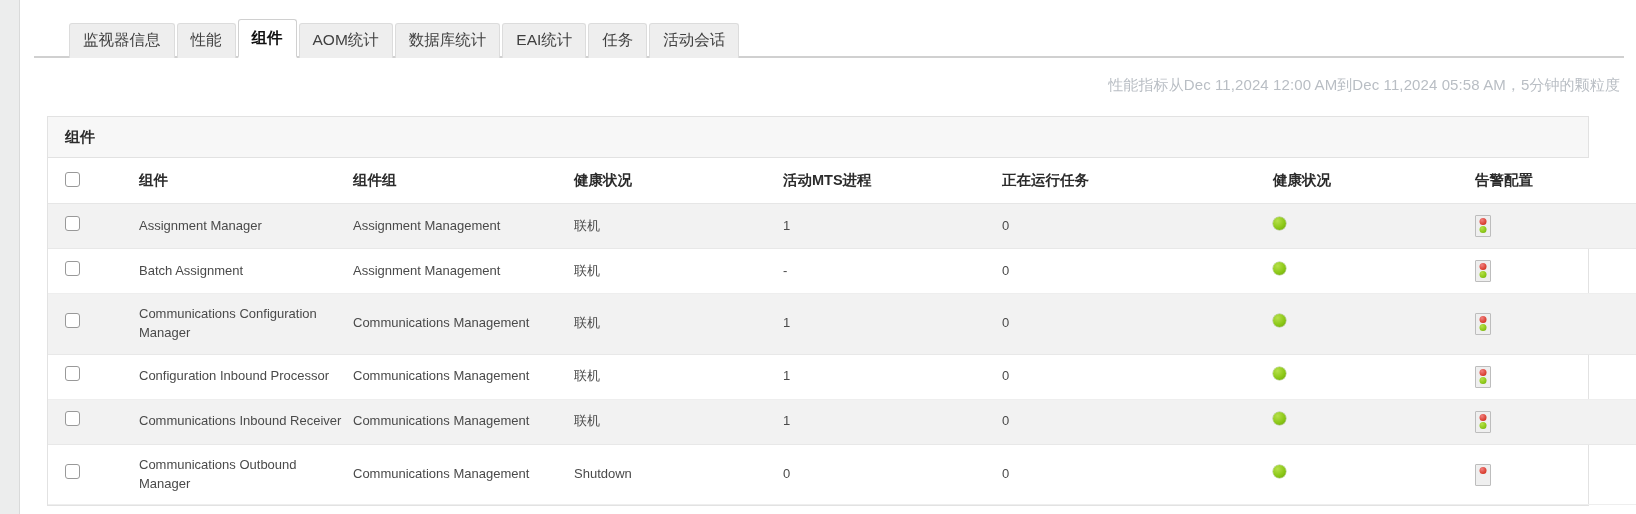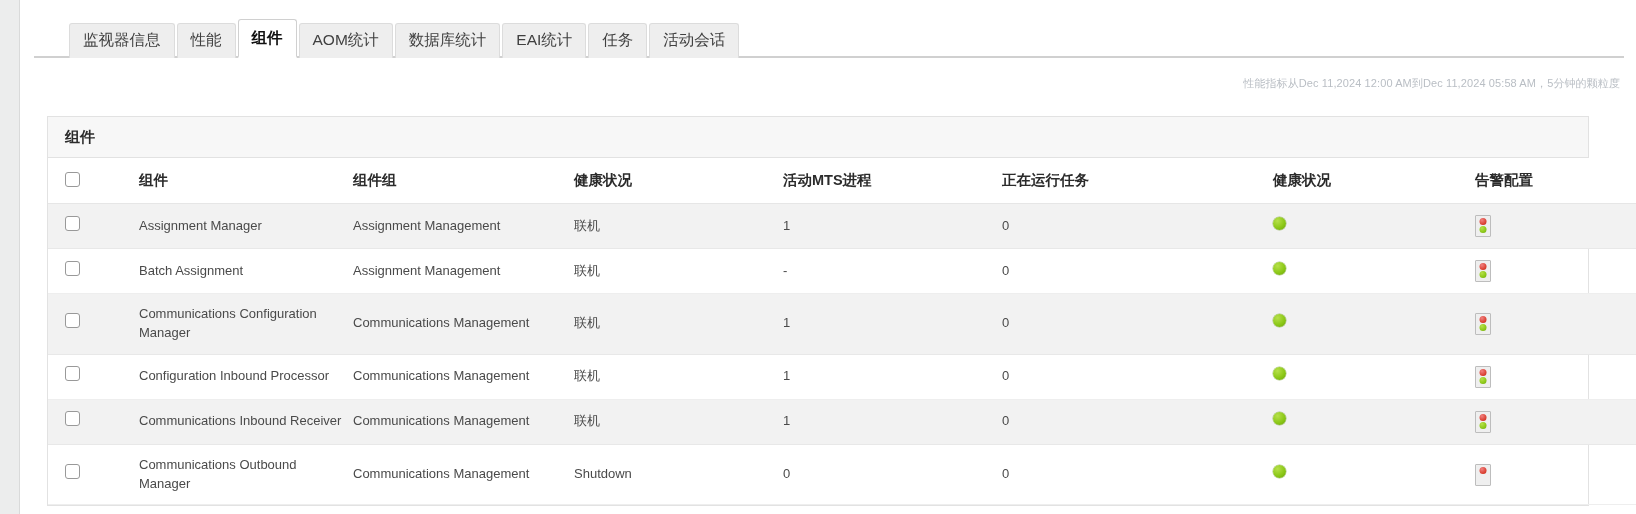--- a/index.html
+++ b/index.html
@@ -71,21 +71,21 @@
     top: 2px;
     z-index: 3;
     padding-top: 9px;
   }
 
   
   .meta {
     position: absolute;
     right: 16px;
     top: 76px;
-    font-size: 11px;
+    font-size: 15px;
     color: #b9bec4;
     white-space: nowrap;
     letter-spacing: 0.1px;
   }
 
   
   .card {
     position: absolute;
     left: 26px;
     top: 116px;

